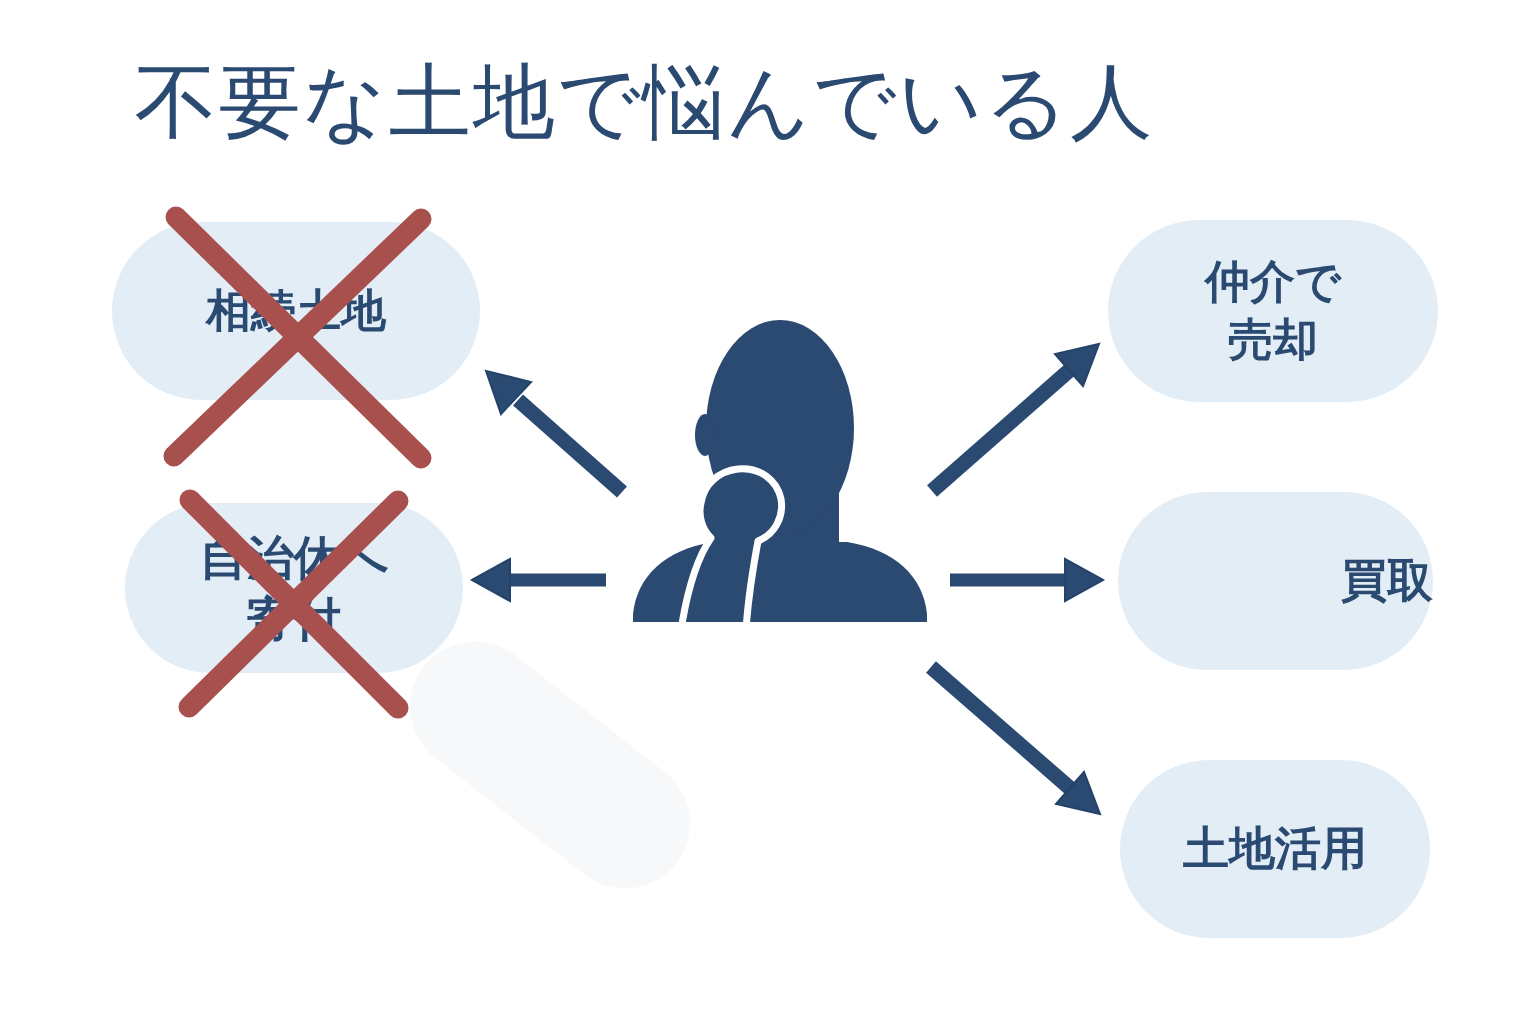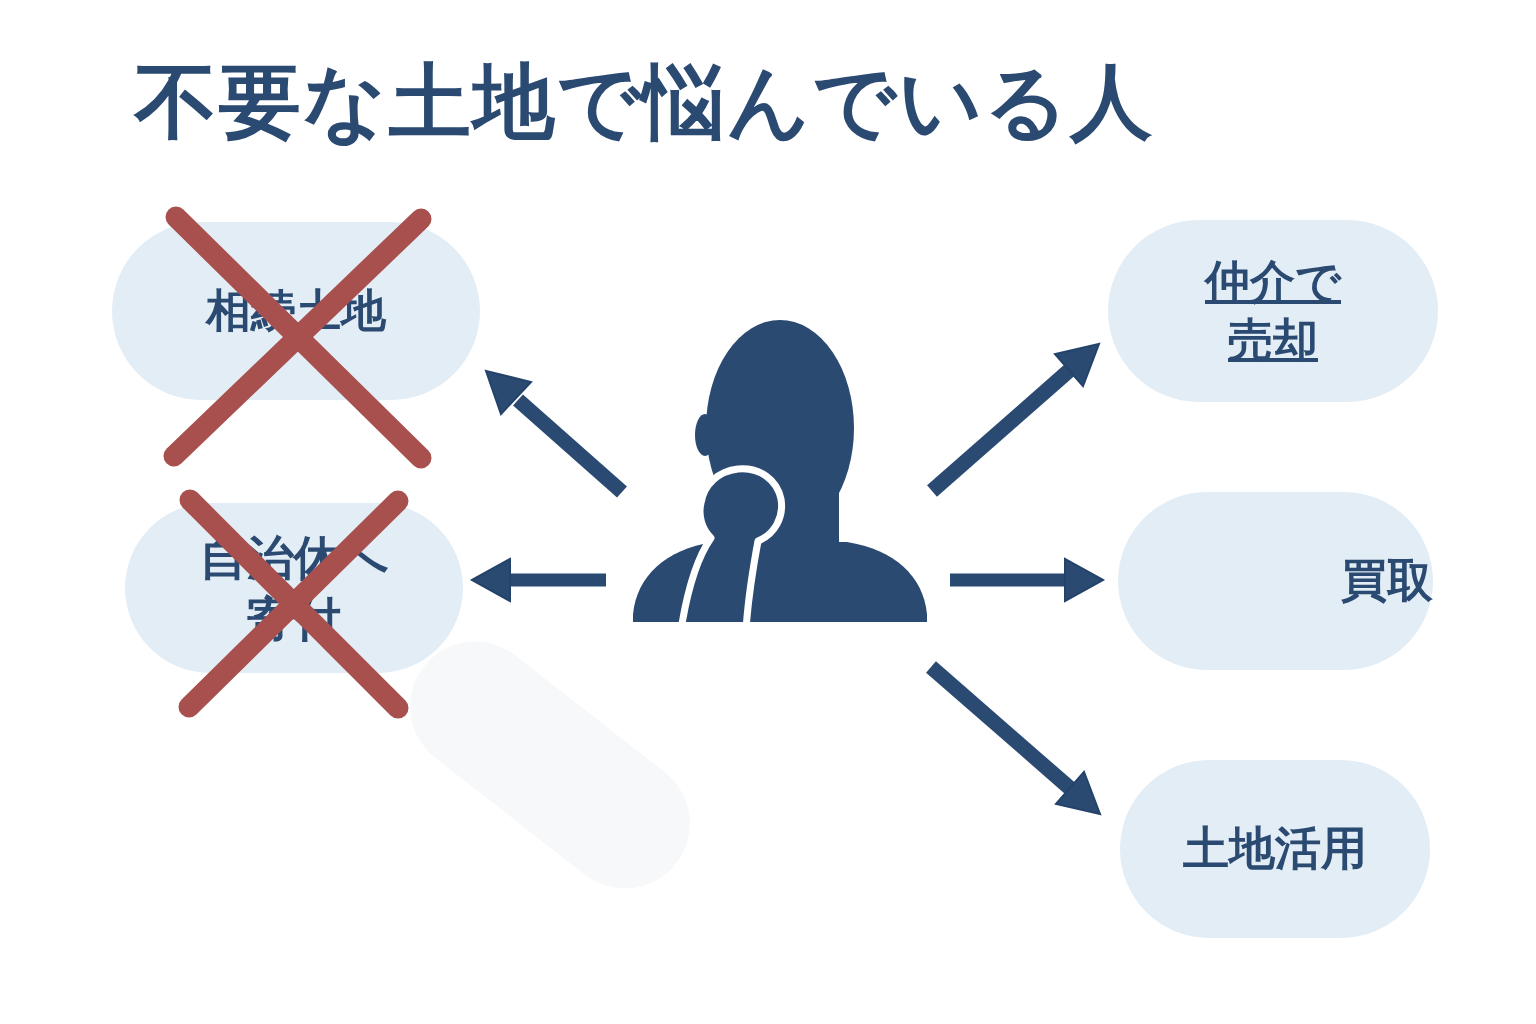--- a/index.html
+++ b/index.html
@@ -2,39 +2,39 @@
 <html><head>
 <meta charset="utf-8">
 <style>
   html,body{margin:0;padding:0;background:#ffffff;}
   body{width:1536px;height:1024px;overflow:hidden;
        font-family:"Liberation Sans", sans-serif;}
   .canvas{position:relative;width:1536px;height:1024px;background:#ffffff;}
 
   .title{
     position:absolute;left:0;top:48px;width:1289px;
-    text-align:center;font-size:82px;font-weight:bold;
+    text-align:center;font-size:82px;font-weight:normal;
     color:#2b4a72;letter-spacing:2px;white-space:nowrap;
   }
 
   .blob{
     position:absolute;left:390px;top:700px;width:320px;height:130px;
     background:#f7f8fa;border-radius:70px;transform:rotate(38deg);
   }
 
   .bubble{
     position:absolute;background:#e3edf5;border-radius:120px;
     display:flex;flex-direction:column;align-items:center;justify-content:center;
     color:#2b4a72;font-weight:bold;text-align:center;line-height:1.3;
   }
   .bubble .line{display:block;white-space:nowrap;}
 
   #bubble-inheritance{left:112px;top:222px;width:368px;height:178px;font-size:45px;}
   #bubble-donation  {left:125px;top:503px;width:338px;height:170px;font-size:47px;}
-  #bubble-broker    {left:1108px;top:220px;width:330px;height:182px;font-size:45px;text-decoration:underline;}
+  #bubble-broker    {left:1108px;top:220px;width:330px;height:182px;font-size:45px;}
   #bubble-buyout    {left:1118px;top:492px;width:315px;height:178px;font-size:46px;align-items:flex-end;}
   #bubble-landuse   {left:1120px;top:760px;width:310px;height:178px;font-size:46px;}
 
   .overlay{position:absolute;left:0;top:0;pointer-events:none;}
   #person-svg{position:absolute;left:615px;top:300px;pointer-events:none;}
 </style>
 </head>
 <body>
 
 <div class="canvas">

